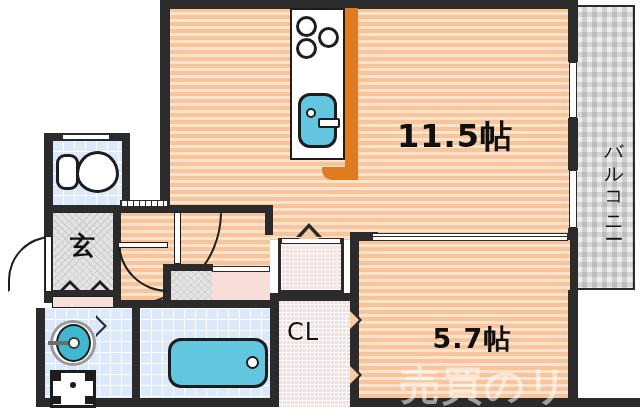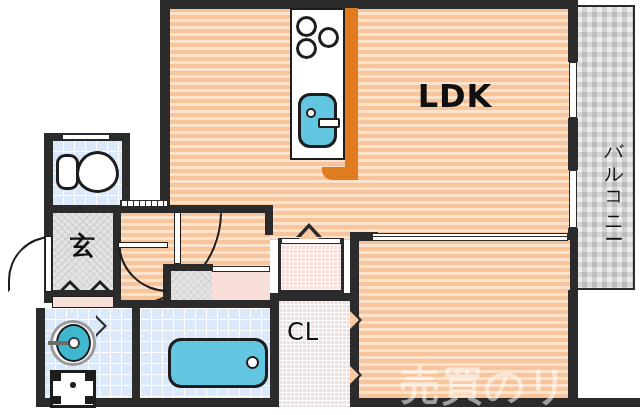--- a/index.html
+++ b/index.html
@@ -134,21 +134,21 @@
 
   <div class="abs wall" style="left:160px;top:0px;width:418px;height:9px;"></div>
   <div class="abs wall" style="left:160px;top:0px;width:10px;height:240px;"></div>
   <div class="abs wall" style="left:568px;top:0px;width:10px;height:62px;"></div>
   <div class="abs wall" style="left:568px;top:118px;width:10px;height:52px;"></div>
   <div class="abs wall" style="left:568px;top:228px;width:10px;height:62px;"></div>
 
   <div class="abs slider" style="left:569px;top:62px;width:8px;height:56px;"></div>
   <div class="abs slider" style="left:569px;top:170px;width:8px;height:58px;"></div>
 
-  <div class="abs label label-ldk" style="left:390px;top:78px;width:130px;">LDK</div>
+  <div class="abs label label-ldk" style="left:380px;top:118px;width:150px;">11.5帖</div>
 
   <div class="abs kit-counter" style="left:290px;top:8px;width:55px;height:152px;"></div>
 
   <div class="abs burner" style="left:296px;top:16px;width:21px;height:21px;"></div>
   <div class="abs burner" style="left:296px;top:38px;width:21px;height:21px;"></div>
   <div class="abs burner" style="left:318px;top:27px;width:21px;height:21px;"></div>
 
   <div class="abs sink" style="left:298px;top:93px;width:39px;height:55px;"></div>
   <div class="abs sink-hole" style="left:306px;top:108px;width:10px;height:10px;"></div>
   <div class="abs faucet" style="left:318px;top:118px;width:22px;height:10px;"></div>
@@ -158,20 +158,21 @@
 
   <div class="abs floor-wood" style="left:358px;top:240px;width:212px;height:167px;"></div>
   <div class="abs wall" style="left:350px;top:240px;width:9px;height:167px;"></div>
   <div class="abs wall" style="left:350px;top:398px;width:290px;height:9px;"></div>
   <div class="abs wall" style="left:568px;top:290px;width:10px;height:117px;"></div>
   <div class="abs wall" style="left:350px;top:232px;width:28px;height:9px;"></div>
 
   <div class="abs slider" style="left:372px;top:233px;width:196px;height:8px;"></div>
   <div class="abs slider-line" style="left:372px;top:236px;width:196px;height:1px;"></div>
 
+  <div class="abs label label-room" style="left:412px;top:323px;width:120px;">5.7帖</div>
 
   <div class="abs floor-pink-dot" style="left:278px;top:238px;width:66px;height:55px;border:3px solid #2b2b2b;"></div>
   <div class="abs slider" style="left:281px;top:238px;width:60px;height:6px;"></div>
 
   <div class="abs" style="left:296px;top:223px;width:0;height:0;border-left:13px solid transparent;border-right:13px solid transparent;border-bottom:14px solid #2b2b2b;"></div>
   <div class="abs" style="left:299px;top:228px;width:0;height:0;border-left:10px solid transparent;border-right:10px solid transparent;border-bottom:11px solid #f9cba4;"></div>
 
   <div class="abs floor-pink-dot" style="left:278px;top:300px;width:72px;height:107px;"></div>
   <div class="abs wall" style="left:270px;top:293px;width:9px;height:114px;"></div>
   <div class="abs wall" style="left:270px;top:293px;width:80px;height:8px;"></div>

